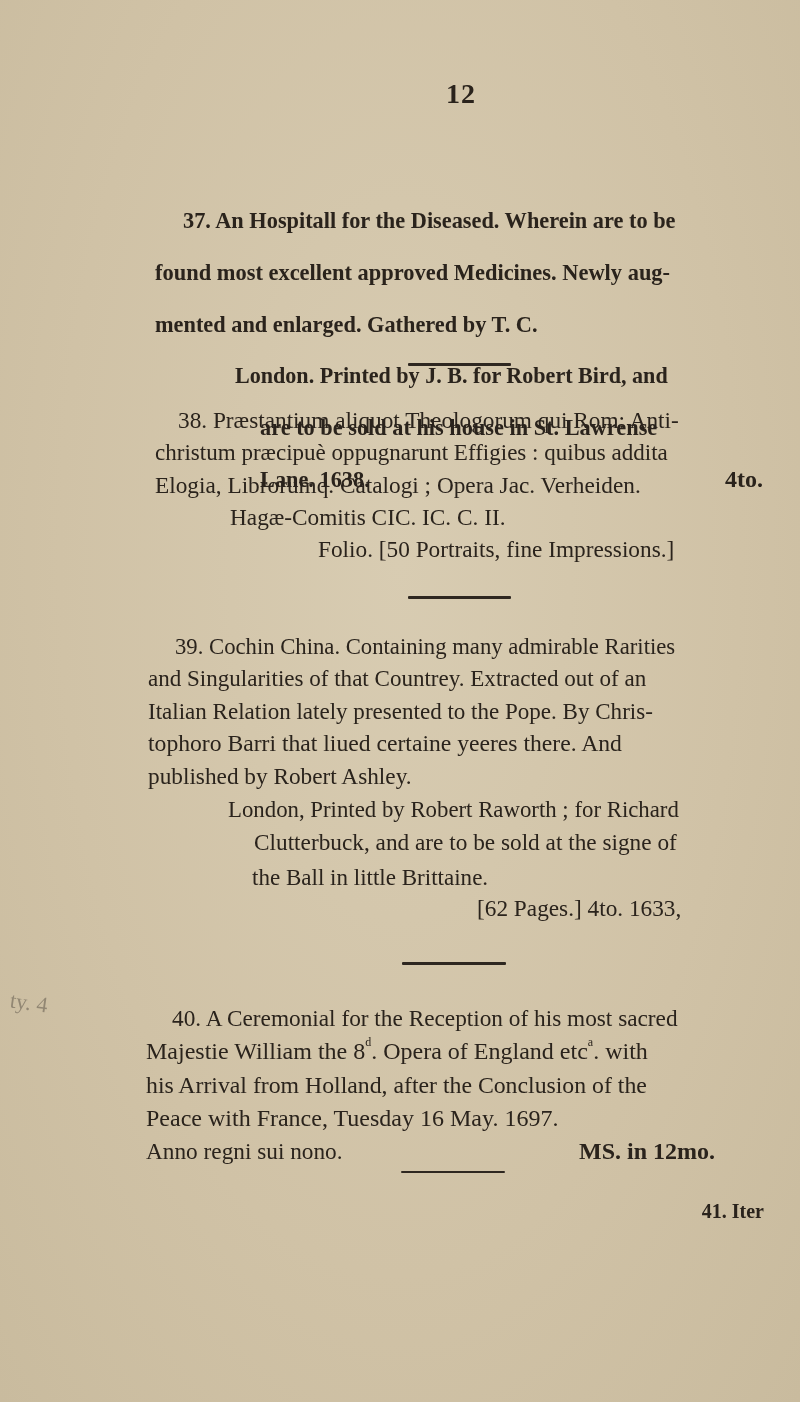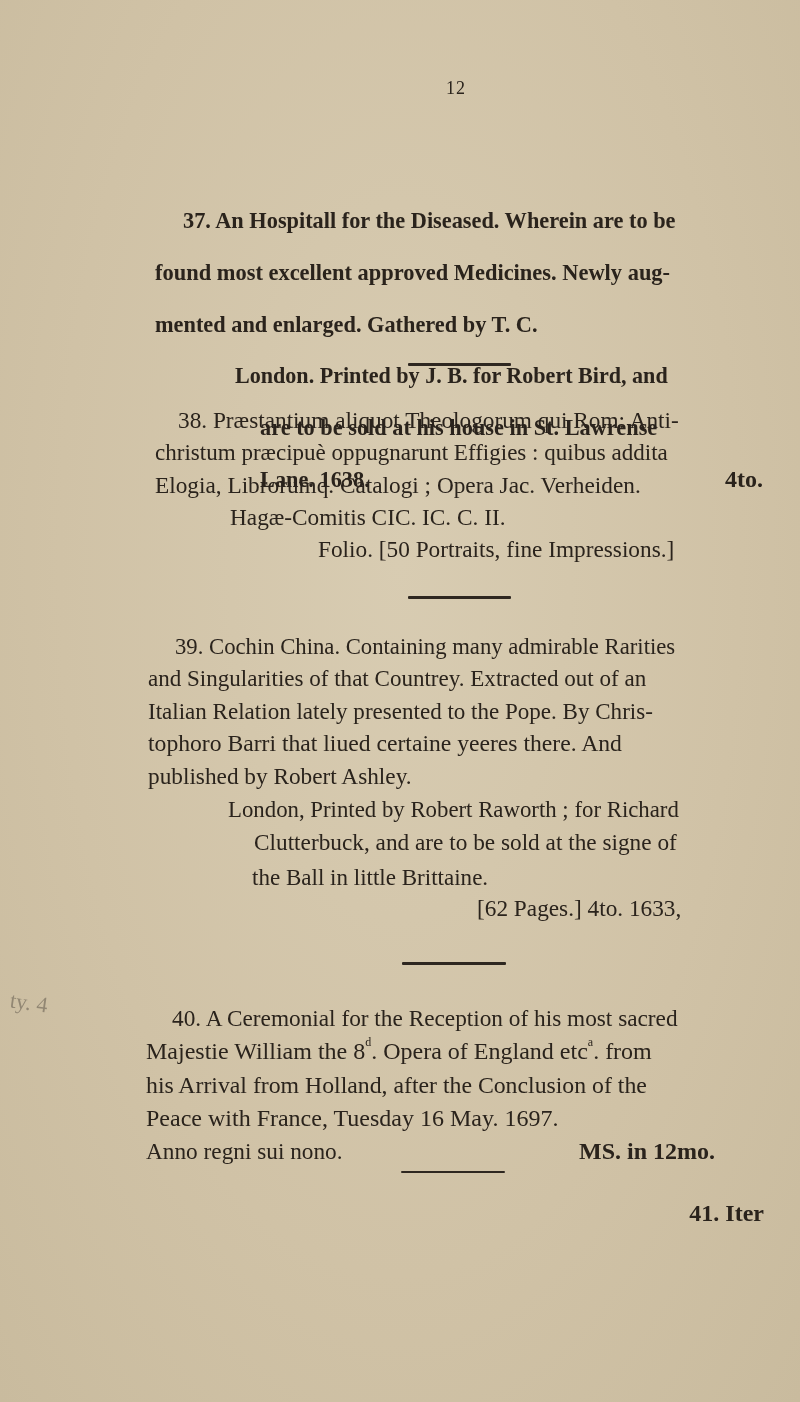--- a/index.html
+++ b/index.html
@@ -6,36 +6,36 @@
     body {
       width: 800px; height: 1402px; overflow: hidden;
       background: #d3c6ab;
       background-image: radial-gradient(ellipse at 50% 40%, #d8ccb2 0%, #d0c2a6 60%, #c9bb9e 100%);
       font-family: "Liberation Serif", "DejaVu Serif", serif;
       color: #2a231c;
       position: relative;
     }
     .page-number {
       position: absolute; top: 78px; left: 446px;
-      font-size: 18px; font-weight: normal; letter-spacing: 1px;
+      font-size: 28px; font-weight: bold; letter-spacing: 1px;
     }
     .entry { position: absolute; left: 0; width: 800px; }
     .line {
       position: absolute; white-space: nowrap;
       font-size: 24px; line-height: 30px;
     }
     .title { font-weight: bold; }
     .rule {
       position: absolute; height: 3px; background: #2e2720; border-radius: 1px;
     }
     .margin-mark {
       position: absolute; left: 10px; top: 990px;
       font-size: 22px; color: #7a7060; opacity: 0.7; transform: rotate(8deg);
     }
-    .catchword { position: absolute; right: 36px; top: 1200px; font-size: 24px; font-weight: bold; }
+    .catchword { position: absolute; right: 36px; top: 1200px; font-size: 20px; font-weight: bold; }
     sup { font-size: 12px; vertical-align: top; line-height: 1; }
   </style>
 </head>
 <body>
 
 <div class="page-number">12</div>
 
 <div class="entry">
   <div class="line title" style="top:205px;left:183px;transform:scaleX(0.93);transform-origin:left;">37. An Hospitall for the Diseased.  Wherein are to be</div>
   <div class="line title" style="top:257px;left:155px;transform:scaleX(0.935);transform-origin:left;">found most excellent approved Medicines.  Newly aug-</div>
@@ -70,21 +70,21 @@
   <div class="line" style="top:893px;left:477px;transform:scaleX(0.97);transform-origin:left;">[62 Pages.]  4to.   1633,</div>
 </div>
 
 <div class="rule" style="top:962px;left:402px;width:104px;"></div>
 
 <div class="margin-mark">ty. 4</div>
 
 <div class="entry">
   <div class="line" style="top:1003px;left:172px;transform:scaleX(0.97);transform-origin:left;">40.  A Ceremonial for the Reception of his most sacred</div>
   <div class="line" style="top:1036px;left:146px;transform:scaleX(1.0);transform-origin:left;">
-    <span>Majestie William the 8</span><sup>d</sup><span>. Opera of England etc</span><sup>a</sup><span>. from</span>
+    <span>Majestie William the 8</span><sup>d</sup><span>. Opera of England etc</span><sup>a</sup><span>. with</span>
   </div>
   <div class="line" style="top:1070px;left:146px;transform:scaleX(0.99);transform-origin:left;">his Arrival from Holland, after the Conclusion of the</div>
   <div class="line" style="top:1103px;left:146px;transform:scaleX(1.0);transform-origin:left;">Peace with France, Tuesday 16 May.  1697.</div>
   <div class="line" style="top:1136px;left:146px;transform:scaleX(0.97);transform-origin:left;">Anno regni sui nono.</div>
   <div class="line" style="top:1136px;left:579px;font-weight:bold;">MS.   in 12mo.</div>
 </div>
 
 <div class="rule" style="top:1171px;left:401px;width:104px;height:2px;"></div>
 
 <div class="catchword">41. Iter</div>

